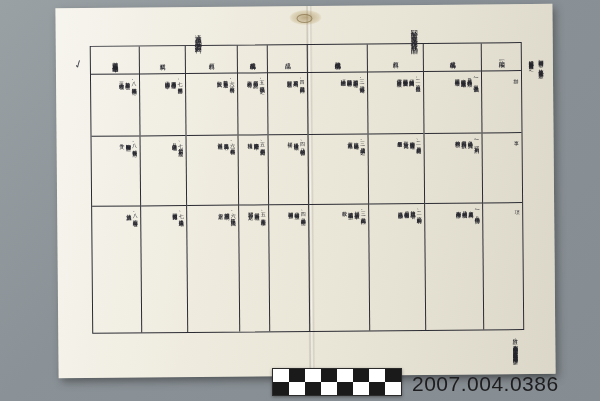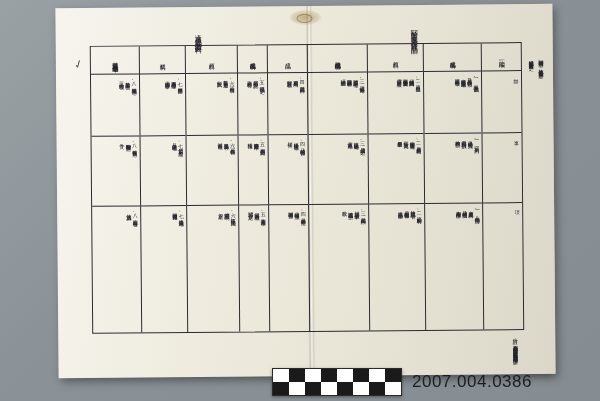--- a/index.html
+++ b/index.html
@@ -184,21 +184,21 @@
     grid-template-columns: repeat(8, 1fr);
     grid-template-rows: repeat(2, 1fr);
     border: 1px solid #2a2a2a;
     box-shadow: 0 1px 3px rgba(0,0,0,0.4);
   }
   #checker div { width: 100%; height: 100%; }
   #idlabel {
     position: absolute;
     left: 412px;
     top: 372px;
-    font-size: 17px;
+    font-size: 21px;
     font-family: "Liberation Sans", sans-serif;
     color: #1d1d1f;
     letter-spacing: 0.5px;
   }
   
   #sheetshadow {
     position: absolute;
     left: 60px;
     top: 370px;
     width: 492px;

